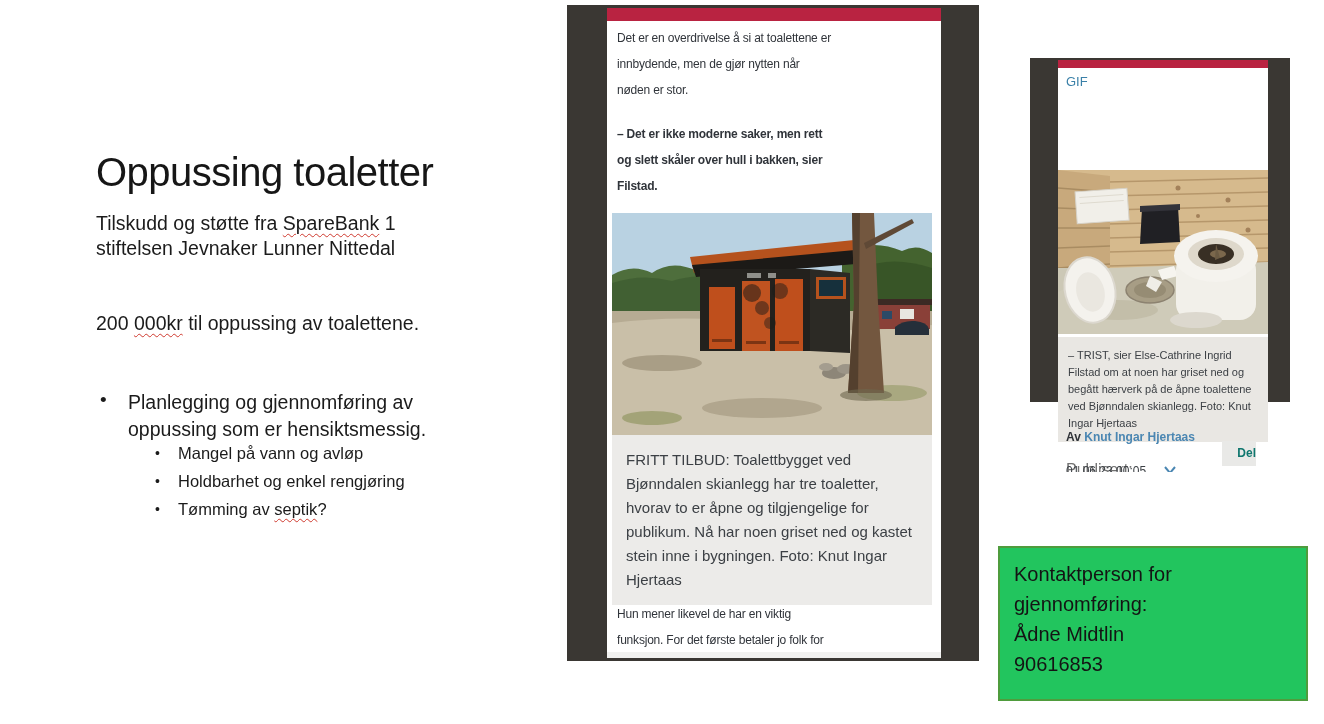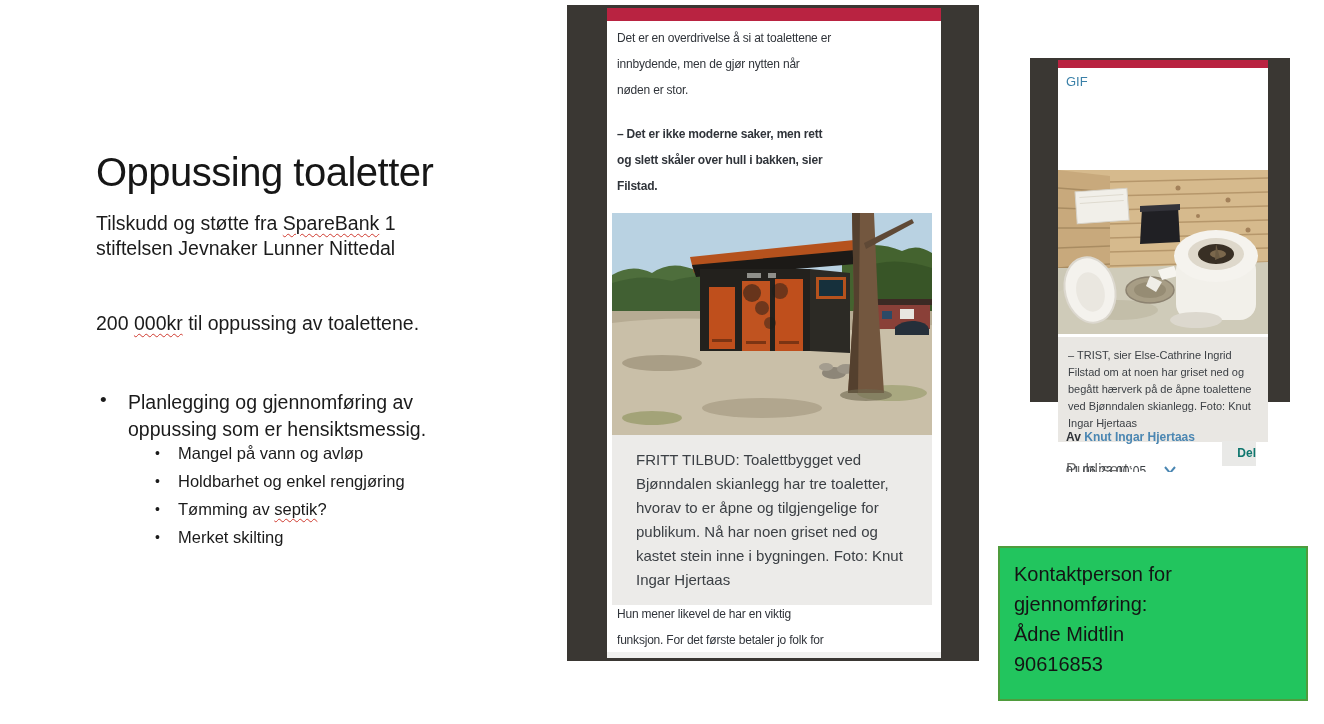--- a/index.html
+++ b/index.html
@@ -25,21 +25,21 @@
   .phone { background:#3a3733; }
   .phone-mid { left:567px; top:5px; width:412px; height:656px; }
   .phone-right { left:1030px; top:58px; width:260px; height:344px; }
   .pcontent { position:absolute; background:#ffffff; overflow:hidden; }
   .pc-mid { left:40px; top:3px; width:334px; height:650px; }
   .pc-right { left:28px; top:2px; width:210px; height:412px; }
   .masthead { position:absolute; left:0; top:0; width:100%; background:#b92341; }
   .article-p { position:absolute; left:10px; width:318px; font-size:12px; line-height:26px;
                color:#30343a; letter-spacing:-0.2px; white-space:pre-line; }
   .caption-box { position:absolute; background:#ecebe9; color:#3c4045; }
-  .cap-mid { left:5px; top:427px; width:320px; padding:13px 24px; font-size:15px; line-height:24px; }
+  .cap-mid { left:5px; top:427px; width:320px; padding:13px 14px; font-size:15px; line-height:24px; }
   .grayfoot { position:absolute; left:0; bottom:0; width:100%; height:6px; background:#f1f1f0; }
 
   .gif-tag { position:absolute; left:8px; top:14px; font-size:13px; color:#3a80a8; }
   .headline { position:absolute; left:7px; top:35px; width:198px; font-size:17.5px; font-weight:bold;
               line-height:21px; color:#212429; letter-spacing:-0.3px; white-space:pre-line; }
   .cap-right { left:0; top:277px; width:210px; padding:10px 10px; font-size:11px; line-height:17px; background:#e9e7e3; }
   .byline { position:absolute; left:8px; top:370px; font-size:12px; color:#2f3237; font-weight:bold; }
   .byline a-like, .author-link { color:#4a86b2; font-weight:bold; }
   .pub-label { position:absolute; left:8px; top:389px; font-size:16px; color:#737373;margin-top:12px; }
   .pub-date { position:absolute; left:8px; top:404px; font-size:12px; color:#3c4045; }
@@ -73,24 +73,20 @@
     <span class="dot2"></span>
     <span class="stxt">Mangel på vann og avløp</span>
   </div>
   <div class="subrow">
     <span class="dot2"></span>
     <span class="stxt">Holdbarhet og enkel rengjøring</span>
   </div>
   <div class="subrow">
     <span class="dot2"></span>
     <span class="stxt"><span>Tømming av </span><span class="sq">septik</span><span>?</span></span>
-  </div>
-  <div class="subrow">
-    <span class="dot2"></span>
-    <span class="stxt">Merket skilting</span>
   </div>
 </div>
 
 <div class="abs phone phone-mid">
   <div class="pcontent pc-mid">
     <div class="masthead" style="height:13px;"></div>
 
     <p class="article-p" style="top:17px;">Det er en overdrivelse å si at toalettene er
 innbydende, men de gjør nytten når
 nøden er stor.</p>

